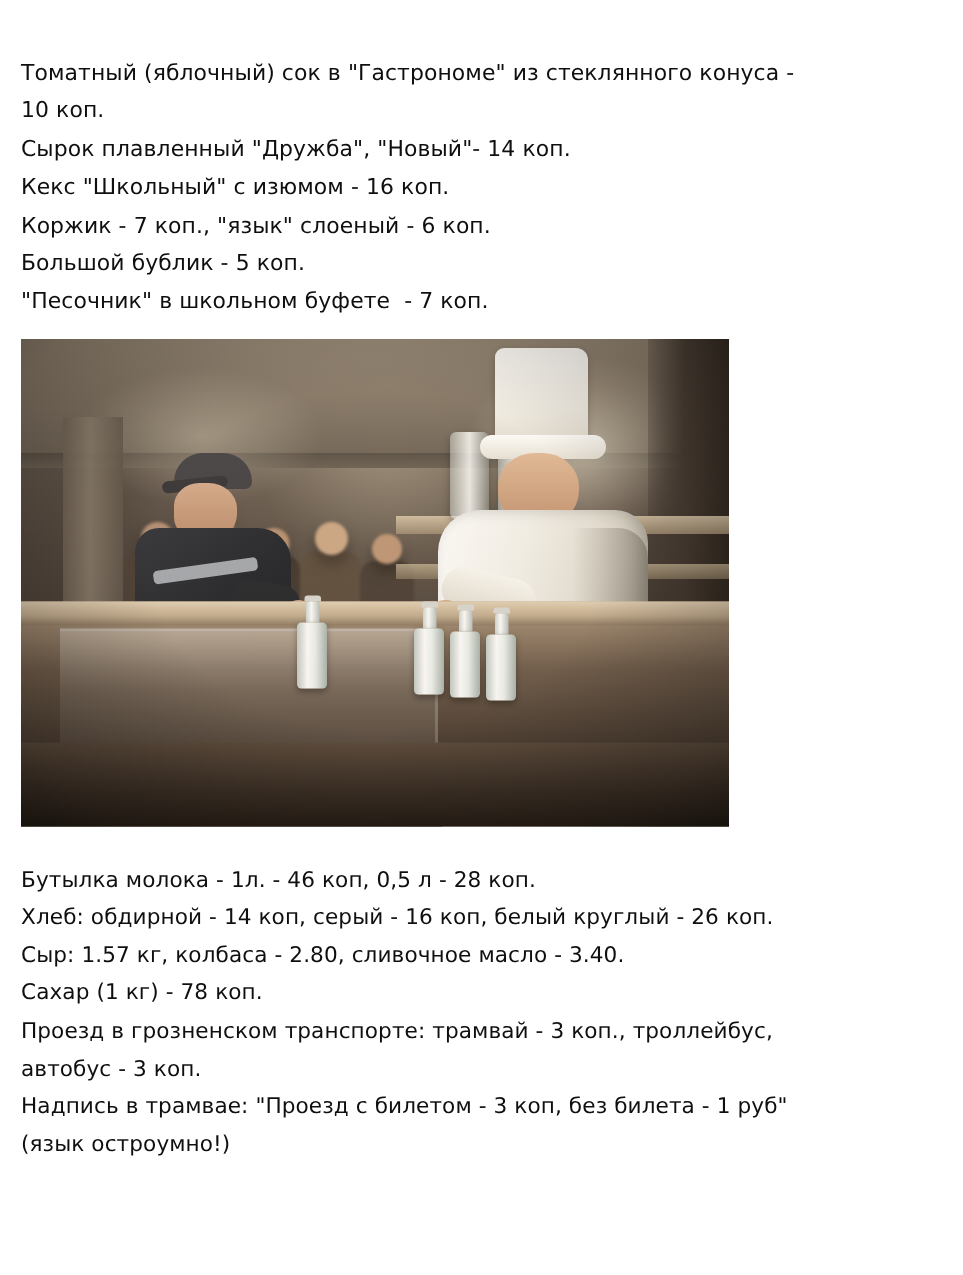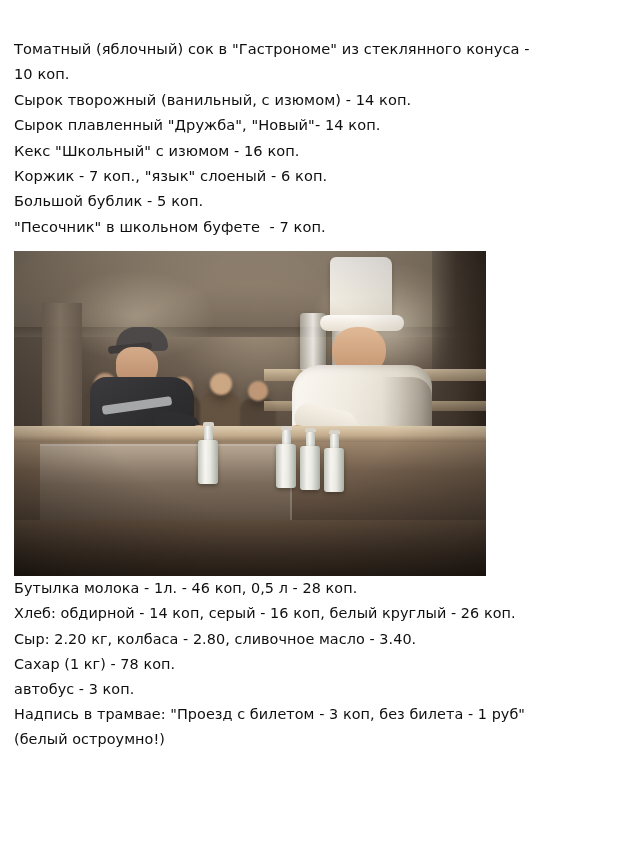--- a/index.html
+++ b/index.html
@@ -30,21 +30,21 @@
   }
   .line {
     font-size: 14.6px;
     line-height: 25.4px;
     color: #0f0f0f;
     letter-spacing: 0.06px;
     white-space: pre-wrap;
     font-weight: 400;
   }
   .bottom-block {
-    padding-top: 0;
+    padding-top: 24px;
   }
   .bottom-block .line {
     font-size: 14.4px;
     line-height: 25.2px;
   }
   
   .photo-wrap {
     margin: 12px 0 0 14px;
     width: 472px;
     height: 325px;
@@ -314,21 +314,20 @@
   }
 </style>
 </head>
 <body>
 
 <div class="page">
 
   <div class="text-block top-block">
     <div class="line">Томатный (яблочный) сок в "Гастрономе" из стеклянного конуса -</div>
     <div class="line">10 коп.</div>
-    <div class="line">Сырок творожный (ванильный, с изюмом) - 14 коп.</div>
     <div class="line">Сырок плавленный "Дружба", "Новый"- 14 коп.</div>
     <div class="line">Кекс "Школьный" с изюмом - 16 коп.</div>
     <div class="line">Коржик - 7 коп., "язык" слоеный - 6 коп.</div>
     <div class="line">Большой бублик - 5 коп.</div>
     <div class="line">"Песочник" в школьном буфете  - 7 коп.</div>
   </div>
 
   <div class="photo-wrap">
     <div class="photo">
       <div class="bg"></div>
@@ -409,20 +408,21 @@
       </div>
 
       <div class="warm"></div>
       <div class="vignette"></div>
     </div>
   </div>
 
   <div class="text-block bottom-block">
     <div class="line">Бутылка молока - 1л. - 46 коп, 0,5 л - 28 коп.</div>
     <div class="line">Хлеб: обдирной - 14 коп, серый - 16 коп, белый круглый - 26 коп.</div>
-    <div class="line">Сыр: 2.20 кг, колбаса - 2.80, сливочное масло - 3.40.</div>
+    <div class="line">Сыр: 1.57 кг, колбаса - 2.80, сливочное масло - 3.40.</div>
     <div class="line">Сахар (1 кг) - 78 коп.</div>
+    <div class="line">Проезд в грозненском транспорте: трамвай - 3 коп., троллейбус,</div>
     <div class="line">автобус - 3 коп.</div>
     <div class="line">Надпись в трамвае: "Проезд с билетом - 3 коп, без билета - 1 руб"</div>
-    <div class="line">(белый остроумно!)</div>
+    <div class="line">(язык остроумно!)</div>
   </div>
 
 </div>
 
 </body></html>

